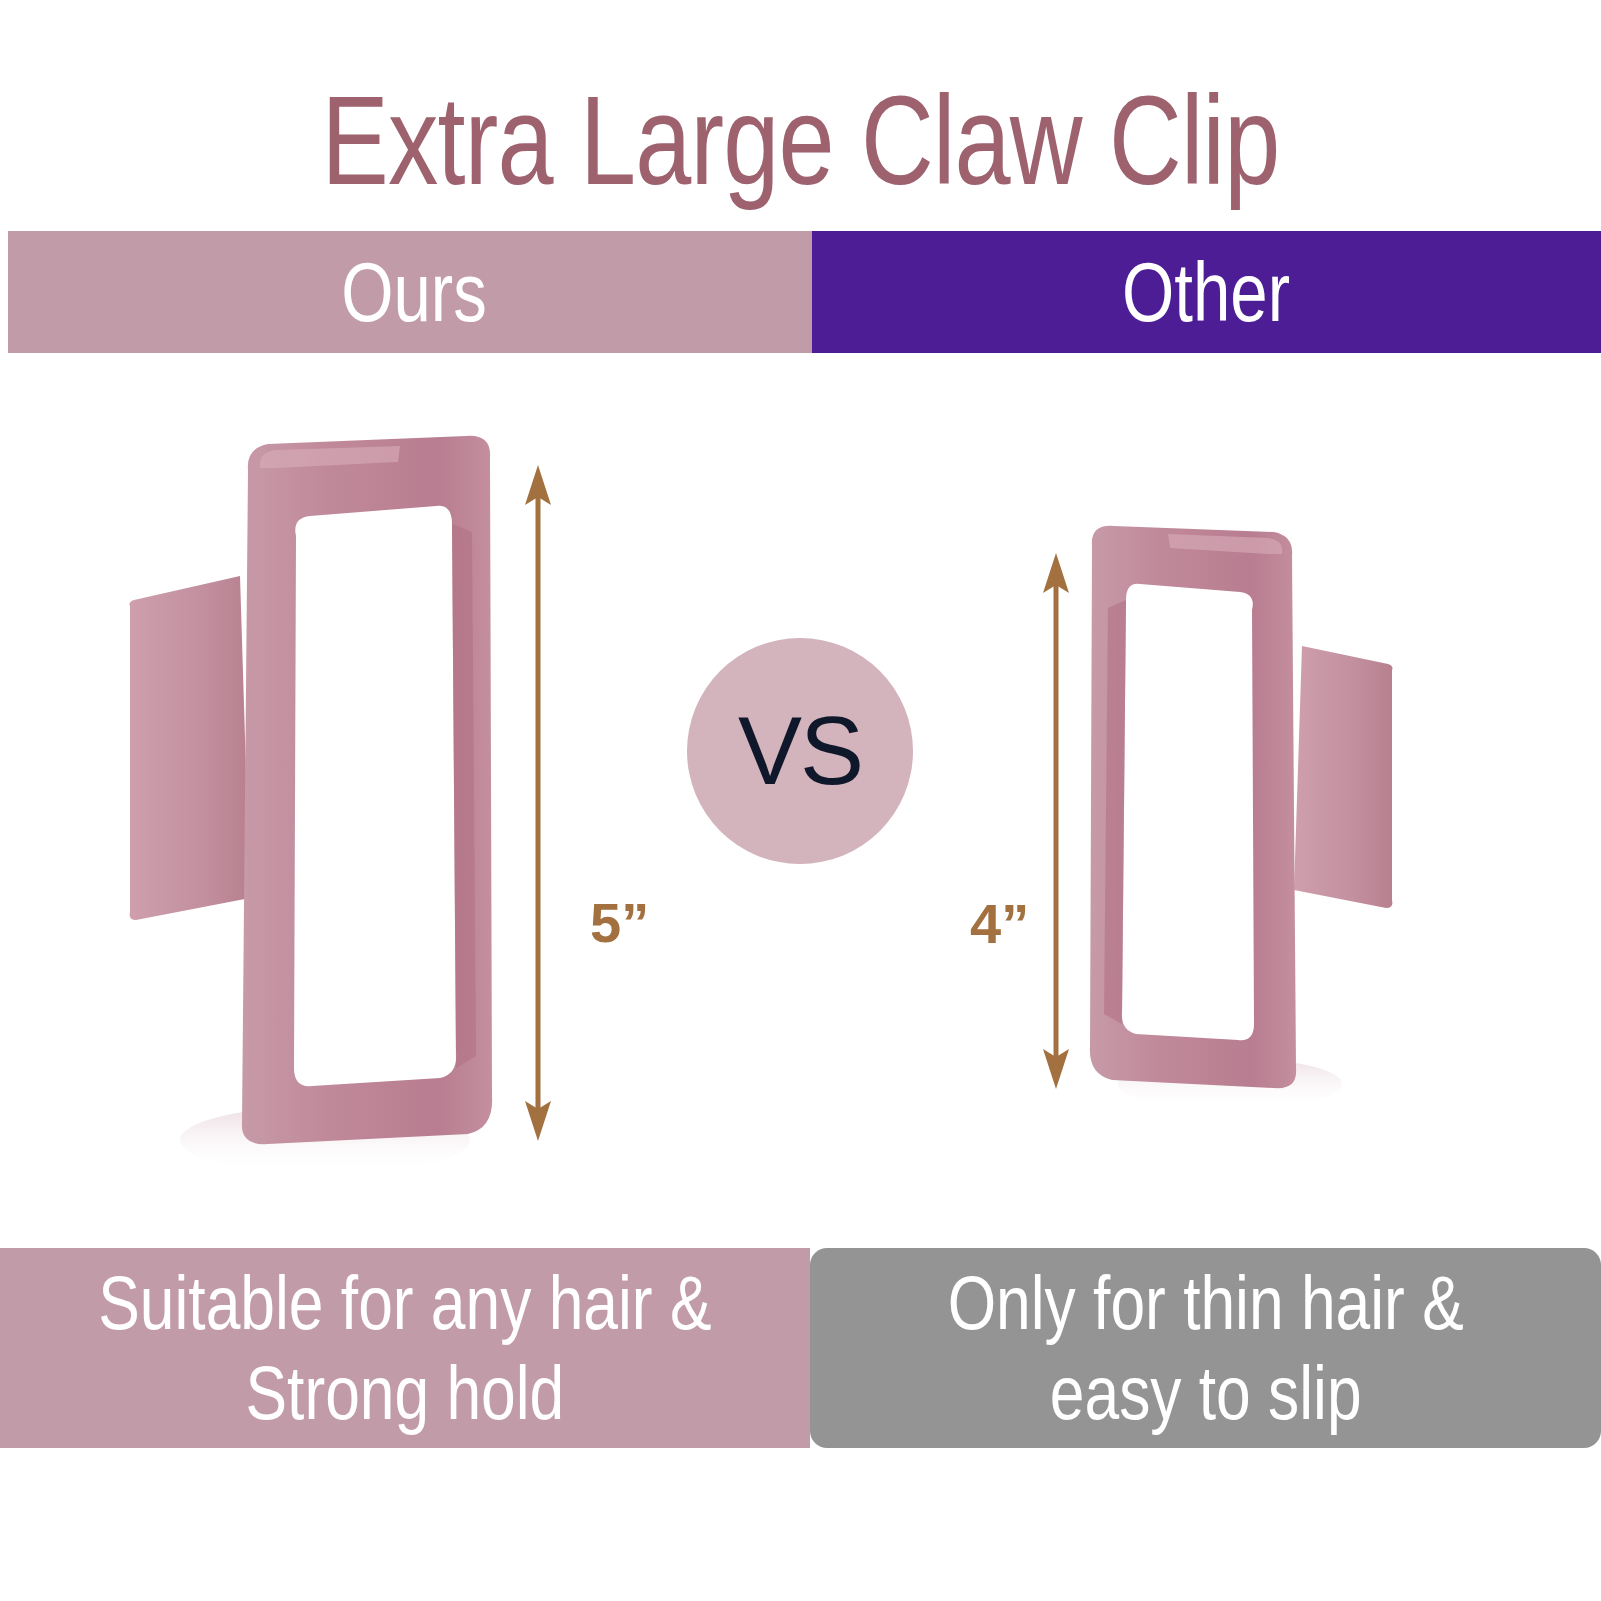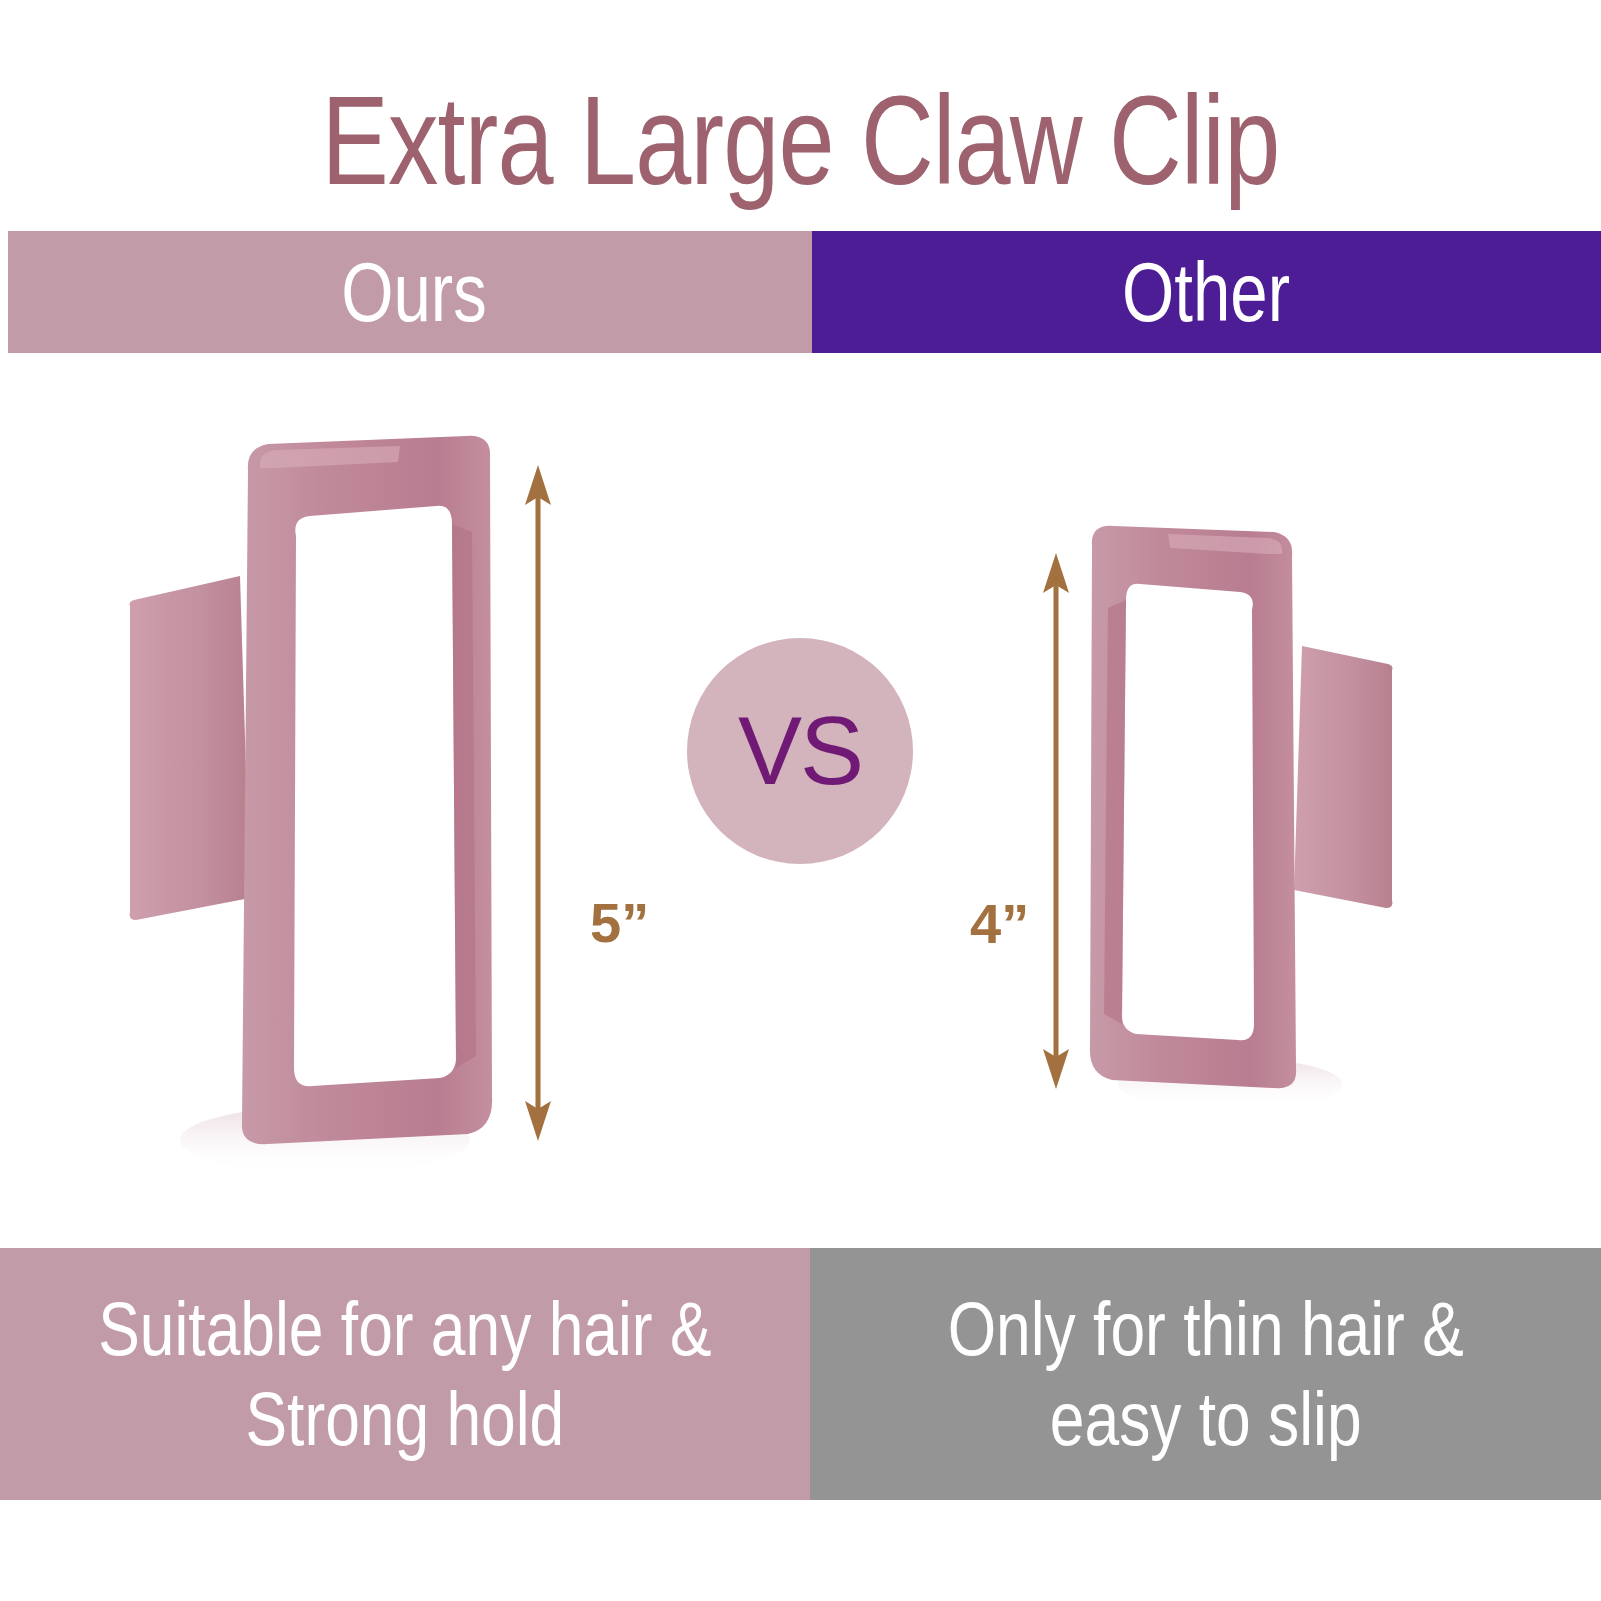--- a/index.html
+++ b/index.html
@@ -87,21 +87,21 @@
     top: 285px;
     width: 226px;
     height: 226px;
     border-radius: 50%;
     background: #d3b3bc;
     display: flex;
     align-items: center;
     justify-content: center;
   }
   #vs-badge .vs-text {
-    color: #701a75;
+    color: #0f172a;
     font-size: 96px;
     line-height: 96px;
     font-weight: 400;
     letter-spacing: -2px;
   }
 
   
   .measure { position: absolute; }
   .measure .arrow-svg { display: block; }
   .measure .measure-label {
@@ -114,38 +114,38 @@
   }
   #measure-ours  { left: 500px; top: 110px; width: 200px; height: 680px; }
   #measure-ours  .measure-label { left: 90px; top: 432px; }
   #measure-other { left: 970px; top: 198px; width: 180px; height: 540px; }
   #measure-other .measure-label { left: 0px; top: 345px; }
 
   
   .caption-bar {
     position: absolute;
     top: 1248px;
-    height: 252px;
+    height: 200px;
     display: flex;
     align-items: center;
     justify-content: center;
     padding: 12px 18px;
     box-sizing: border-box;
   }
   .caption-bar .caption-text {
     color: #ffffff;
     font-size: 76px;
     line-height: 90px;
     text-align: center;
     transform: scaleX(0.82);
     transform-origin: 50% 50%;
     white-space: pre-line;
   }
   #caption-ours  { left: 0;     width: 810px; background: #c29ba9; }
-  #caption-other { left: 810px; width: 791px; background: #949494; }
+  #caption-other { left: 810px; width: 791px; background: #949494; border-radius: 17px; }
 </style>
 </head>
 <body>
 
 <div id="infographic">
 
   <div class="title">Extra Large Claw Clip</div>
 
   <div class="header-bar" id="header-ours">
     <span class="bar-label">Ours</span>

